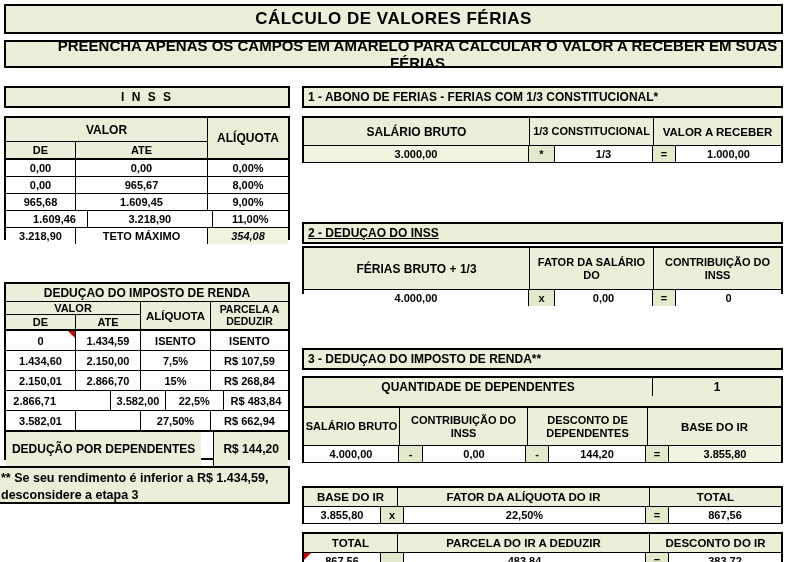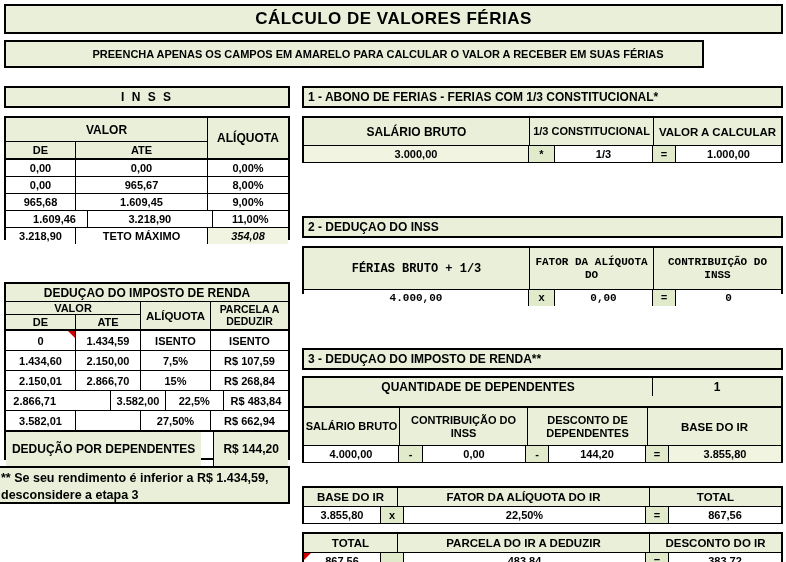--- a/index.html
+++ b/index.html
@@ -28,21 +28,21 @@
 </style>
 </head>
 <body>
 
 <div id="canvas">
 
   <div class="box center" style="left:4px;top:4px;width:779px;height:30px;">
     <span class="title-text">CÁLCULO DE VALORES FÉRIAS</span>
   </div>
 
-  <div class="box center" style="left:4px;top:40px;width:700px;height:28px;font-size:11px;padding-left:48px;">
+  <div class="box center" style="left:4px;top:40px;width:779px;height:28px;font-size:15px;padding-left:48px;">
     <span>PREENCHA APENAS OS CAMPOS EM AMARELO PARA CALCULAR O VALOR A RECEBER EM SUAS FÉRIAS</span>
   </div>
 
   <div class="box center" style="left:4px;top:86px;width:286px;height:22px;font-size:12px;letter-spacing:2px;">
     <span>I N S S</span>
   </div>
 
   <div class="box" style="left:4px;top:116px;width:286px;height:124px;background:#fff;">
     <div style="display:flex;height:40px;border-bottom:2px solid #000;">
       <div class="colstack" style="width:201px;">
@@ -141,39 +141,39 @@
   </div>
 
   <div class="box sec-hdr" style="left:302px;top:86px;width:481px;height:22px;">
     <span>1 - ABONO DE FERIAS - FERIAS COM 1/3 CONSTITUCIONAL*</span>
   </div>
 
   <div class="box" style="left:302px;top:116px;width:481px;height:47px;background:#fff;">
     <div class="row" style="height:27px;">
       <div class="c hdrcell" style="width:225px;font-size:12px;">SALÁRIO BRUTO</div>
       <div class="c hdrcell wrap" style="width:124px;font-size:11px;">1/3 CONSTITUCIONAL</div>
-      <div class="c hdrcell" style="width:128px;font-size:11.5px;">VALOR A CALCULAR</div>
+      <div class="c hdrcell" style="width:128px;font-size:11.5px;">VALOR A RECEBER</div>
     </div>
     <div class="row" style="height:16px;">
       <div class="c tint" style="width:224px;">3.000,00</div>
       <div class="c op" style="width:26px;">*</div>
       <div class="c white" style="width:98px;">1/3</div>
       <div class="c op" style="width:23px;">=</div>
       <div class="c white" style="width:106px;">1.000,00</div>
     </div>
   </div>
 
-  <div class="box sec-hdr" style="left:302px;top:216px;width:481px;height:22px;">
+  <div class="box sec-hdr" style="left:302px;top:222px;width:481px;height:22px;text-decoration:underline;">
     <span>2 - DEDUÇAO DO INSS</span>
   </div>
 
-  <div class="box" style="left:302px;top:246px;width:481px;height:48px;background:#fff;font-family:Liberation Mono, monospace;">
+  <div class="box" style="left:302px;top:246px;width:481px;height:48px;background:#fff;">
     <div class="row" style="height:41px;">
       <div class="c hdrcell" style="width:225px;font-size:12px;">FÉRIAS BRUTO + 1/3</div>
-      <div class="c hdrcell wrap" style="width:124px;font-size:11px;">FATOR DA ALÍQUOTA DO</div>
+      <div class="c hdrcell wrap" style="width:124px;font-size:11px;">FATOR DA SALÁRIO DO</div>
       <div class="c hdrcell wrap" style="width:128px;font-size:11px;">CONTRIBUIÇÃO DO INSS</div>
     </div>
     <div class="row" style="height:16px;">
       <div class="c white" style="width:224px;">4.000,00</div>
       <div class="c op" style="width:26px;">x</div>
       <div class="c white" style="width:98px;">0,00</div>
       <div class="c op" style="width:23px;">=</div>
       <div class="c white" style="width:106px;">0</div>
     </div>
   </div>

